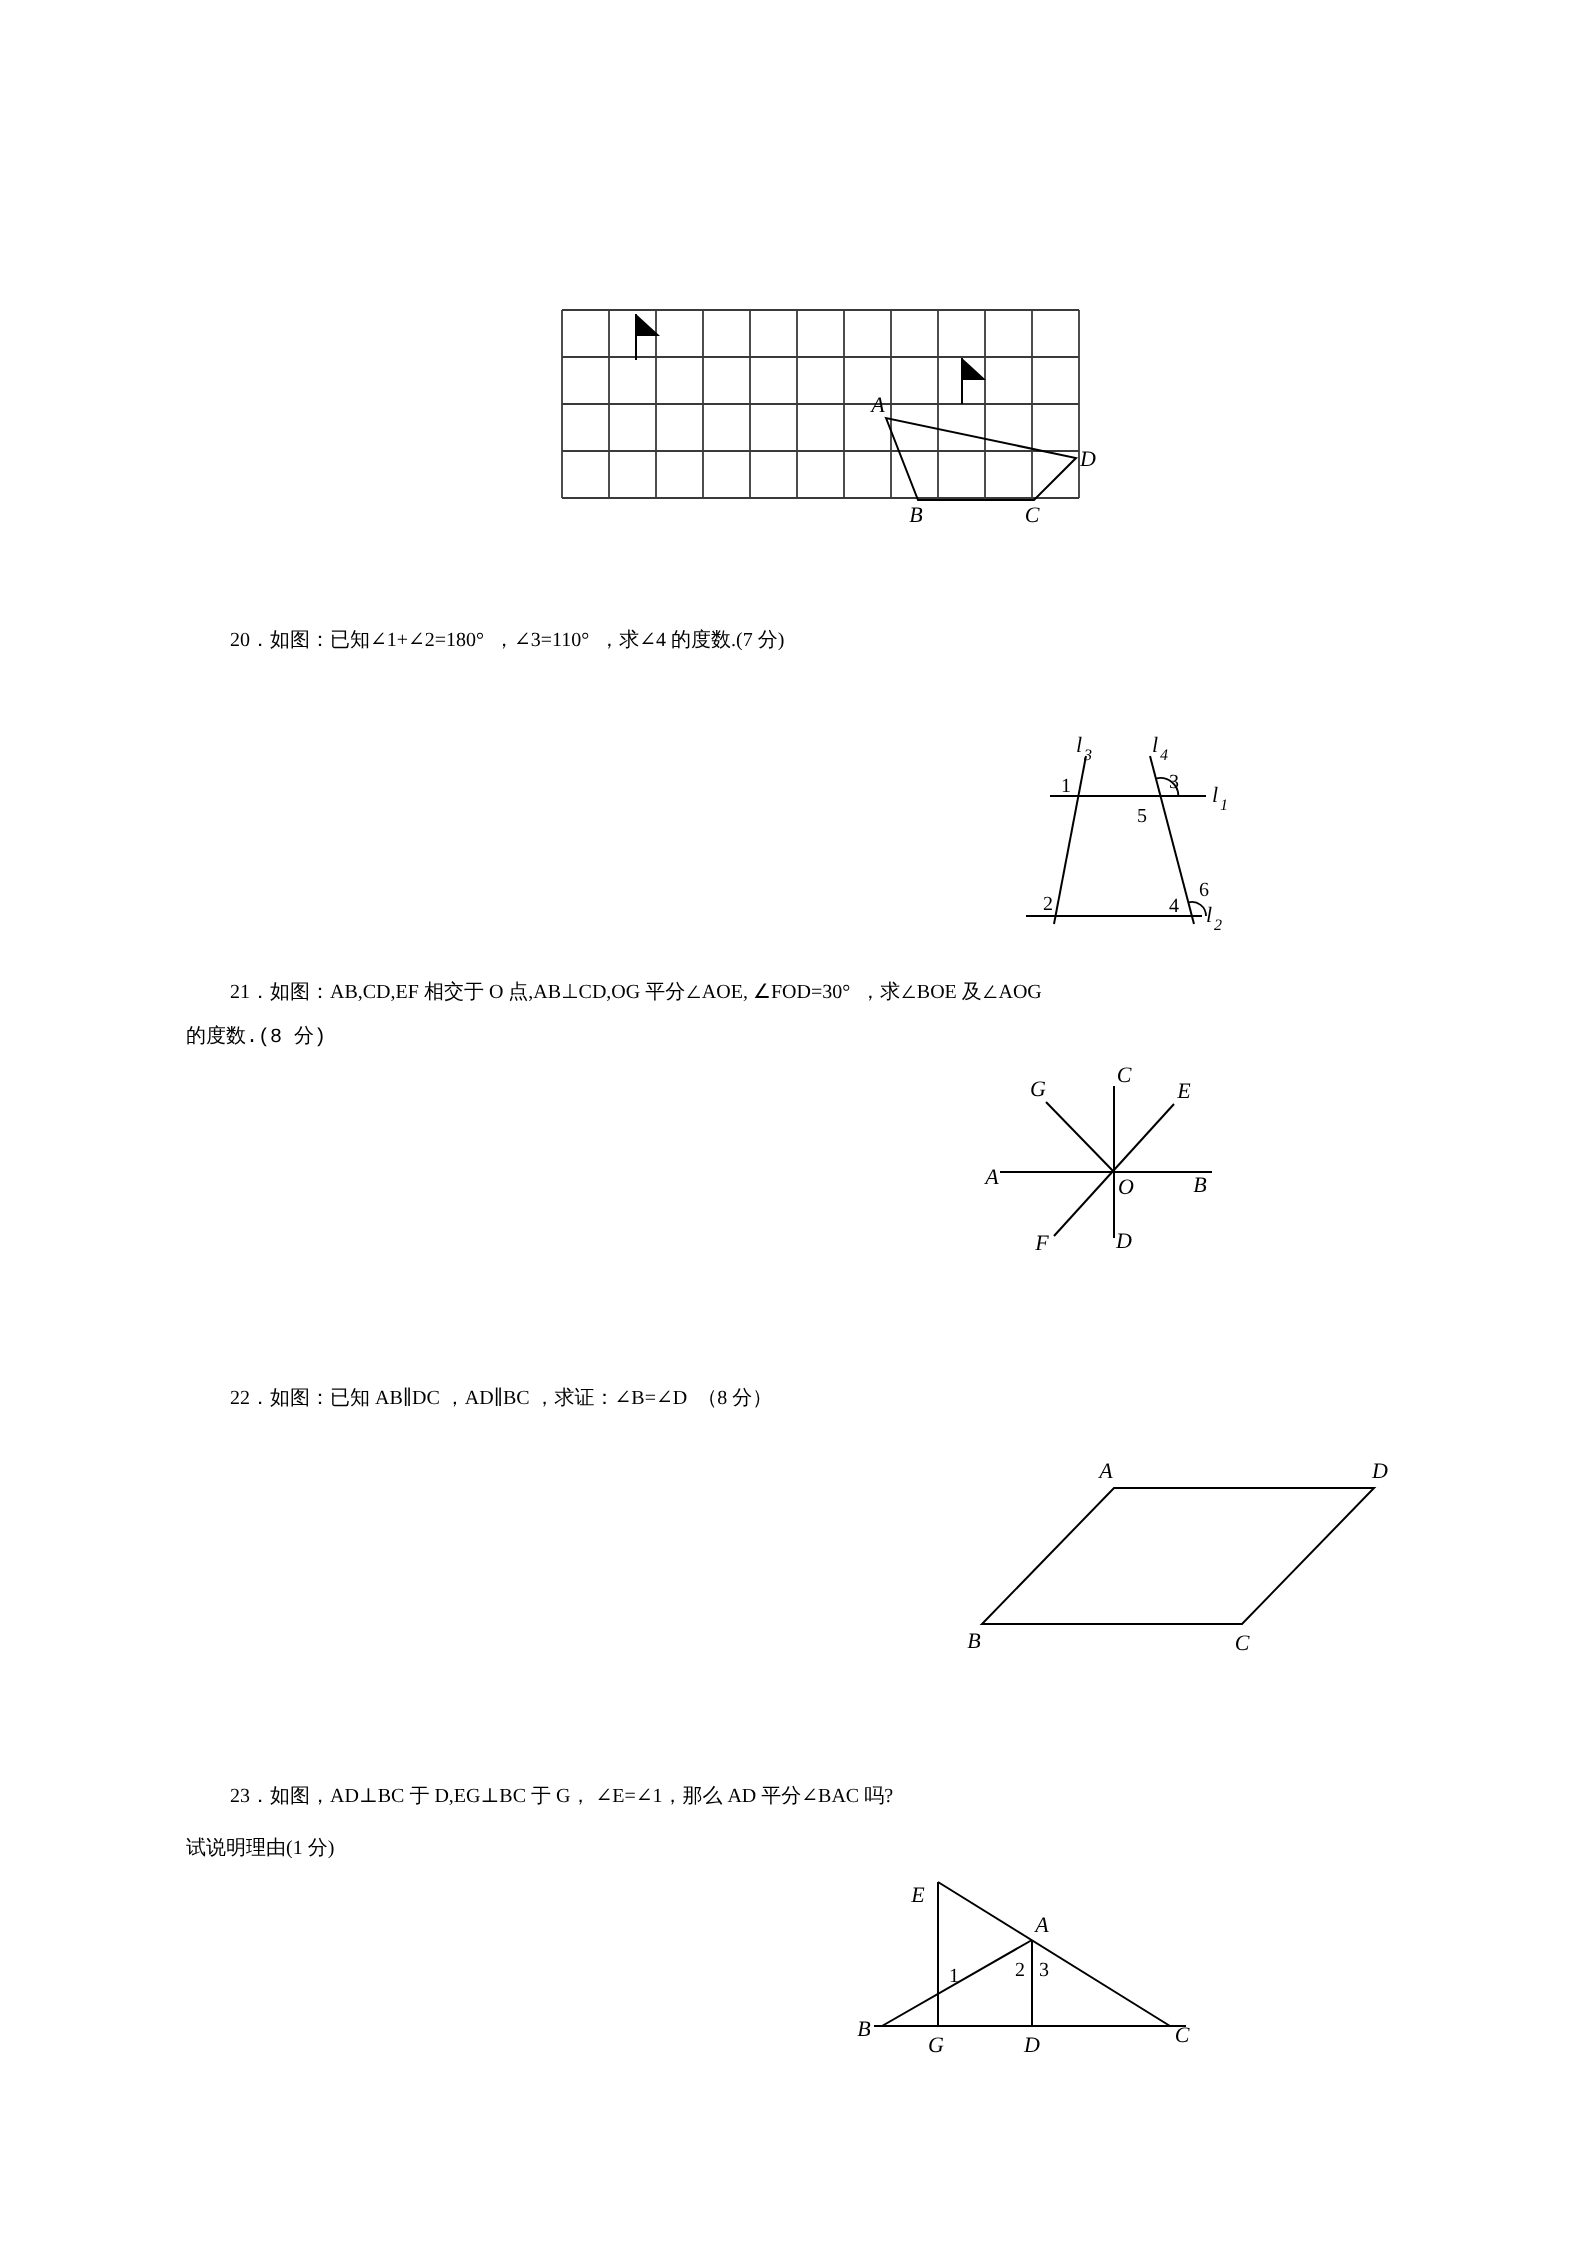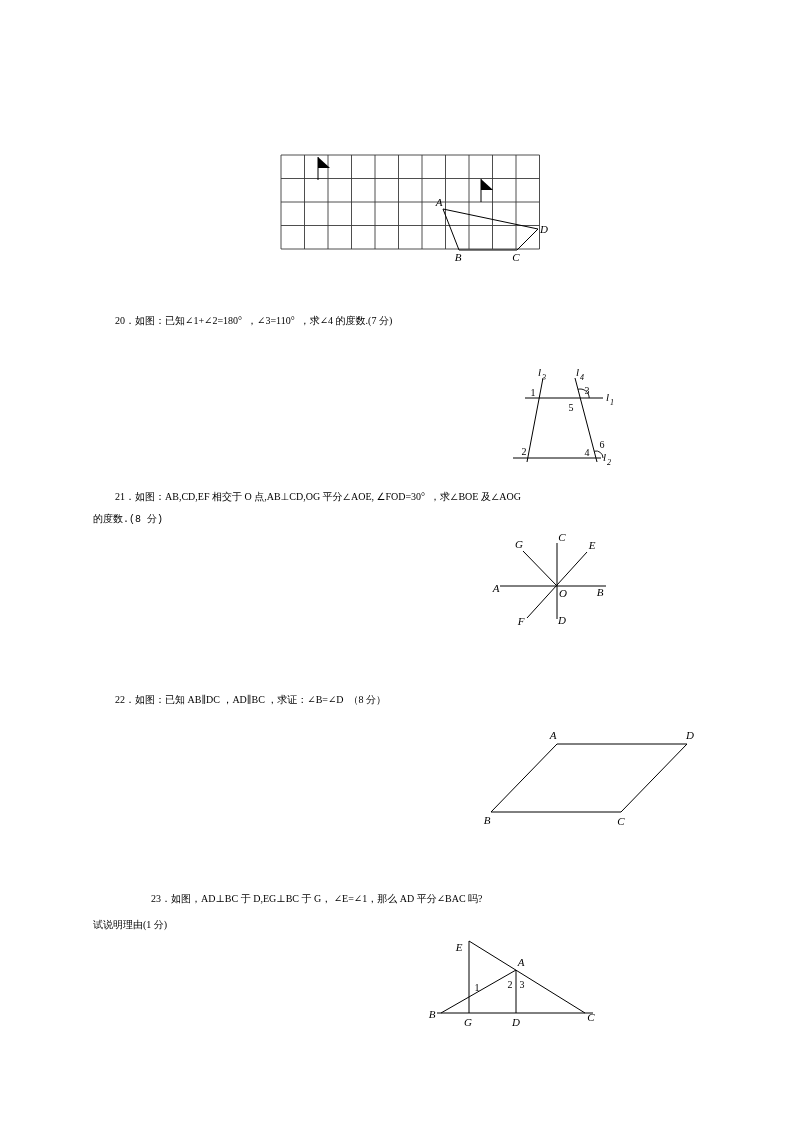--- a/index.html
+++ b/index.html
@@ -82,21 +82,21 @@
   <div class="txt" style="left:115px;top:690px;">22．如图：已知 AB∥DC ，AD∥BC ，求证：∠B=∠D  （8 分）</div>
 
   <svg class="fig" style="left:478px;top:726px;" width="232" height="104" viewBox="0 0 232 104">
     <polygon class="ln" points="79,18 209,18 143,86 13,86"></polygon>
     <text x="75" y="13" text-anchor="middle">A</text>
     <text x="212" y="13" text-anchor="middle">D</text>
     <text x="9" y="98" text-anchor="middle">B</text>
     <text x="143" y="99" text-anchor="middle">C</text>
   </svg>
 
-  <div class="txt" style="left:115px;top:889px;margin-left:36px;">23．如图，AD⊥BC 于 D,EG⊥BC 于 G， ∠E=∠1，那么 AD 平分∠BAC 吗?</div>
+  <div class="txt" style="left:115px;top:889px;">23．如图，AD⊥BC 于 D,EG⊥BC 于 G， ∠E=∠1，那么 AD 平分∠BAC 吗?</div>
   <div class="txt" style="left:93px;top:915px;">试说明理由(1 分)</div>
 
   <svg class="fig" style="left:423px;top:926px;" width="185" height="110" viewBox="0 0 185 110">
     <path class="ln" d="M14 87H170"></path>
     <path class="ln" d="M18 87L93 44"></path>
     <path class="ln" d="M46 15L162 87"></path>
     <path class="ln" d="M93 44V87"></path>
     <path class="ln" d="M46 15V87"></path>
     <text x="36" y="25" text-anchor="middle">E</text>
     <text x="98" y="40" text-anchor="middle">A</text>

